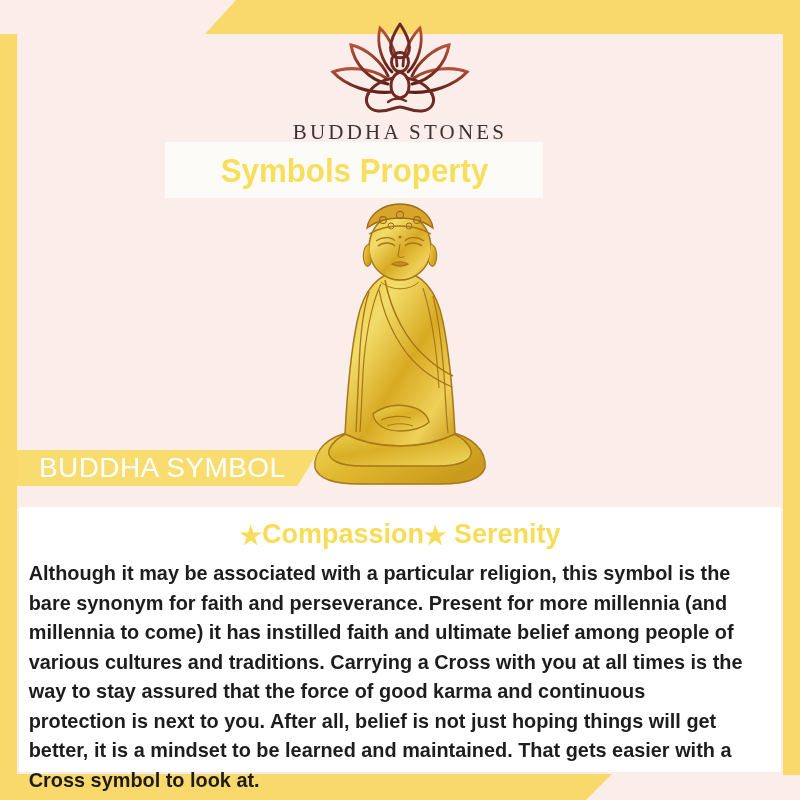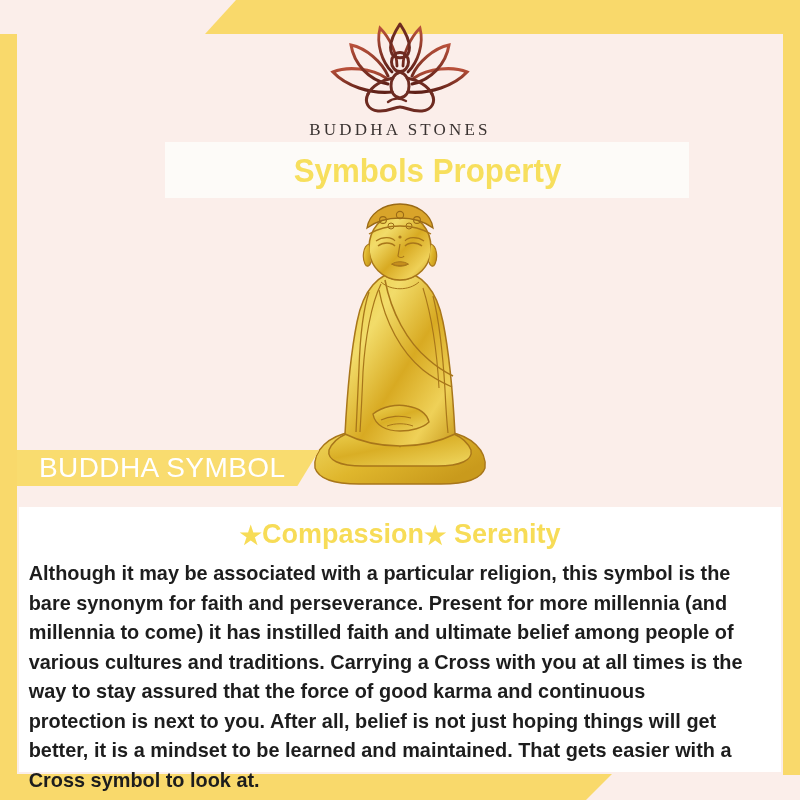--- a/index.html
+++ b/index.html
@@ -76,32 +76,32 @@
     width: 800px;
     text-align: center;
   }
   .logo-mark {
     display: block;
     margin: 0 auto;
   }
   .logo-word {
     margin-top: 2px;
     font-family: "Liberation Serif", serif;
-    font-size: 17px;
+    font-size: 21px;
     letter-spacing: 3.2px;
     color: #3a3331;
     font-weight: 400;
   }
 
   
   .title-band {
     position: absolute;
     top: 142px;
     left: 165px;
-    width: 524px;
+    width: 378px;
     height: 56px;
     background: #fdfbf8;
     display: flex;
     align-items: center;
     justify-content: center;
   }
   .title-text {
     font-family: "Liberation Sans Narrow", "Liberation Sans", sans-serif;
     font-size: 34px;
     font-weight: 700;

